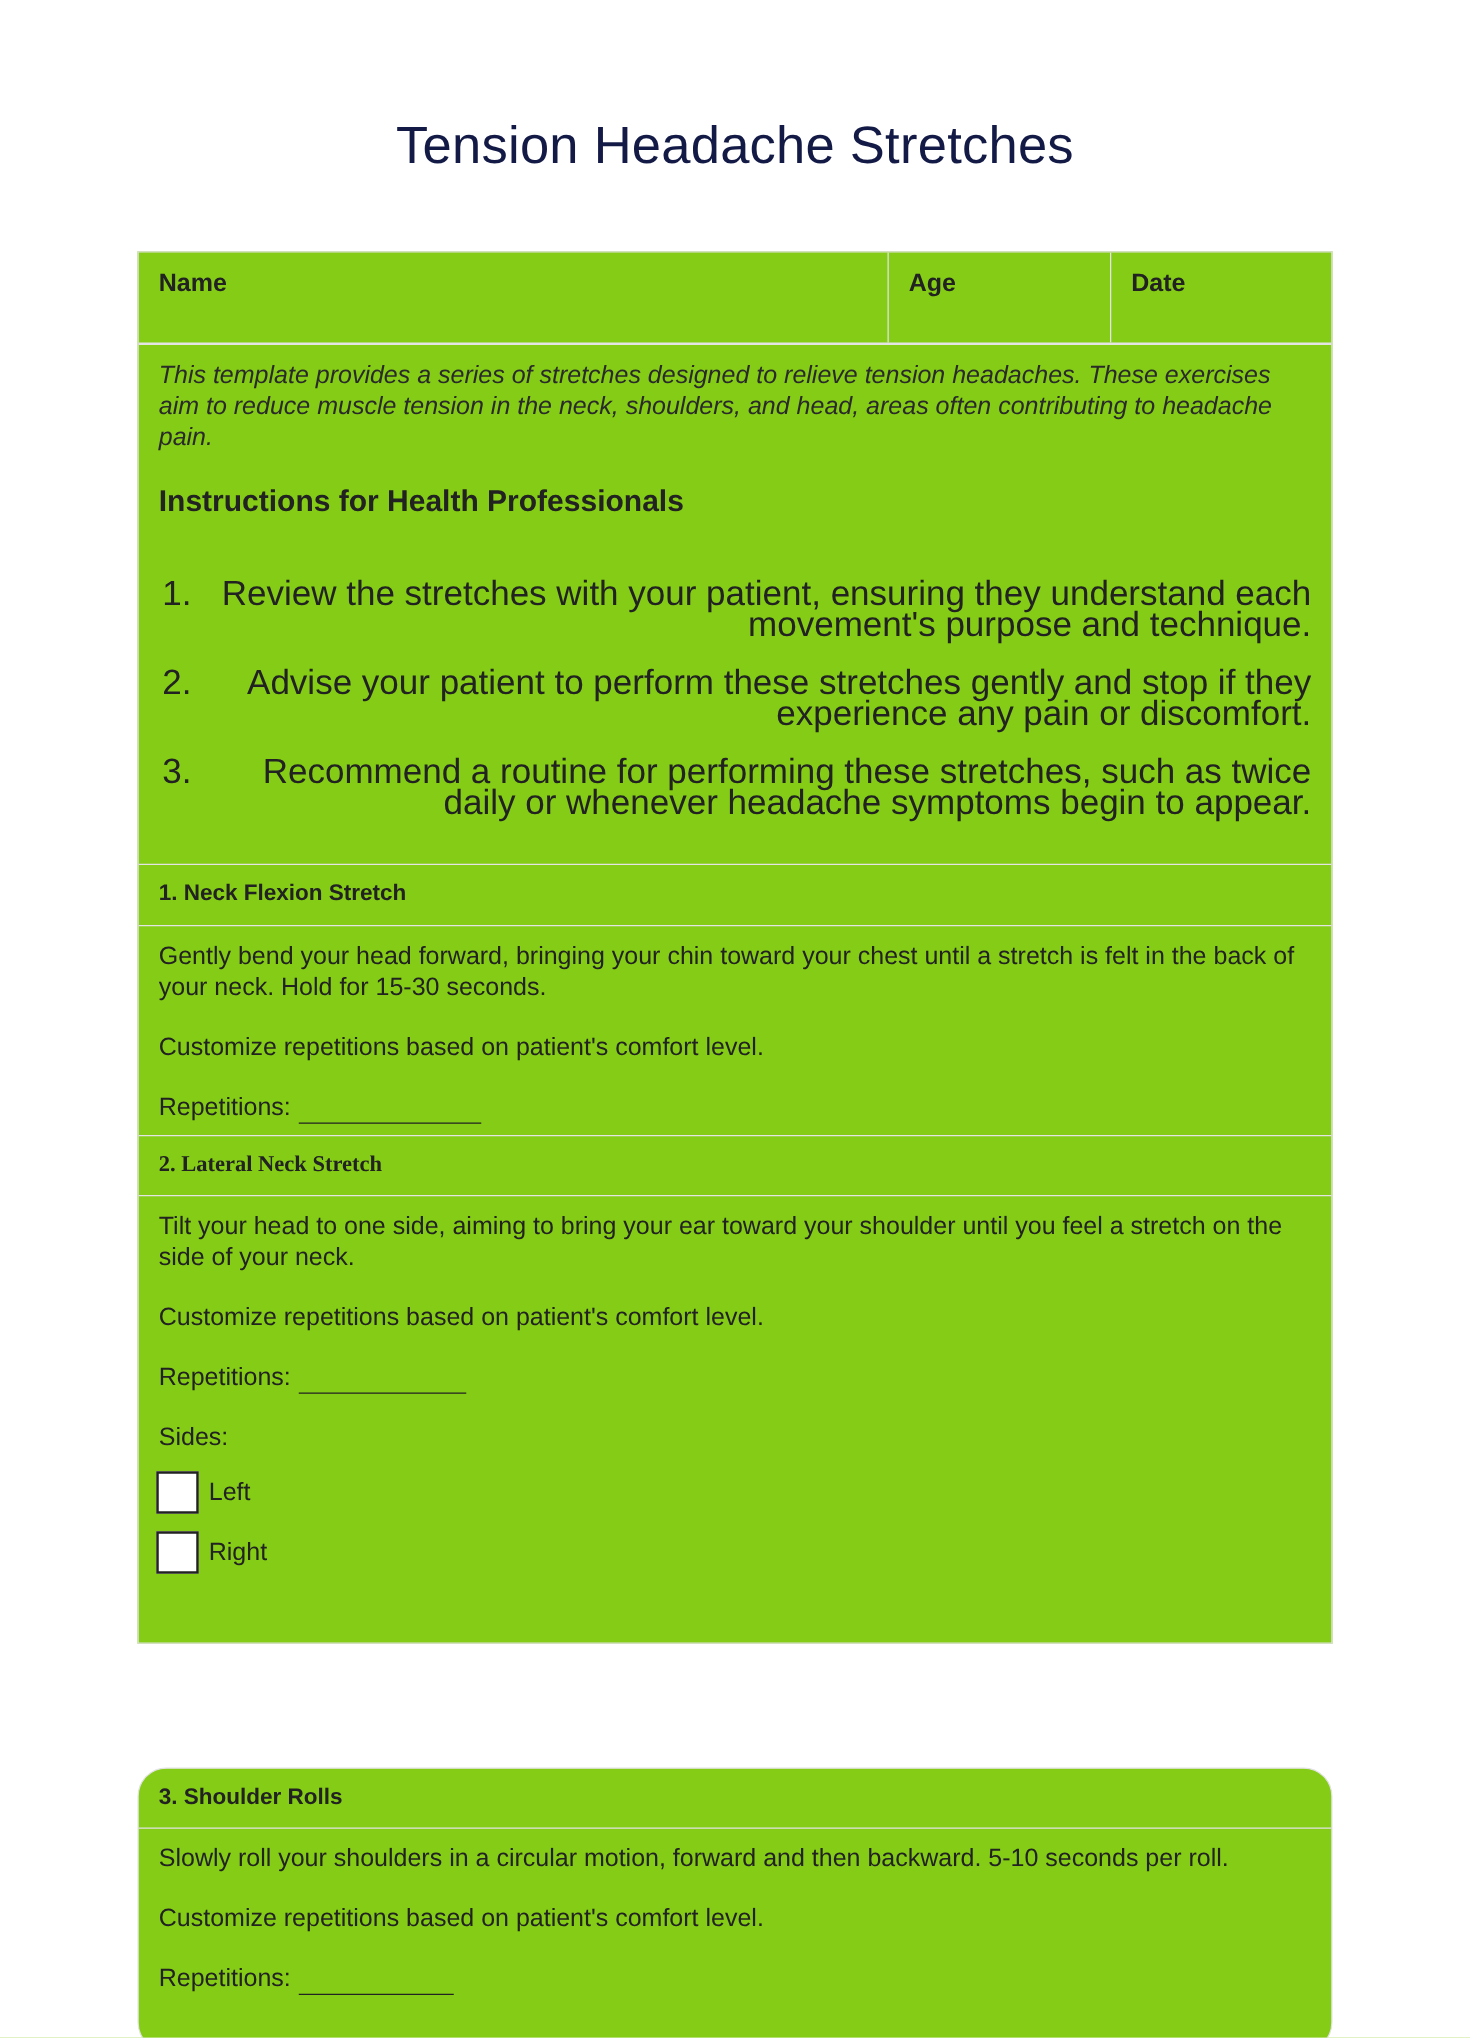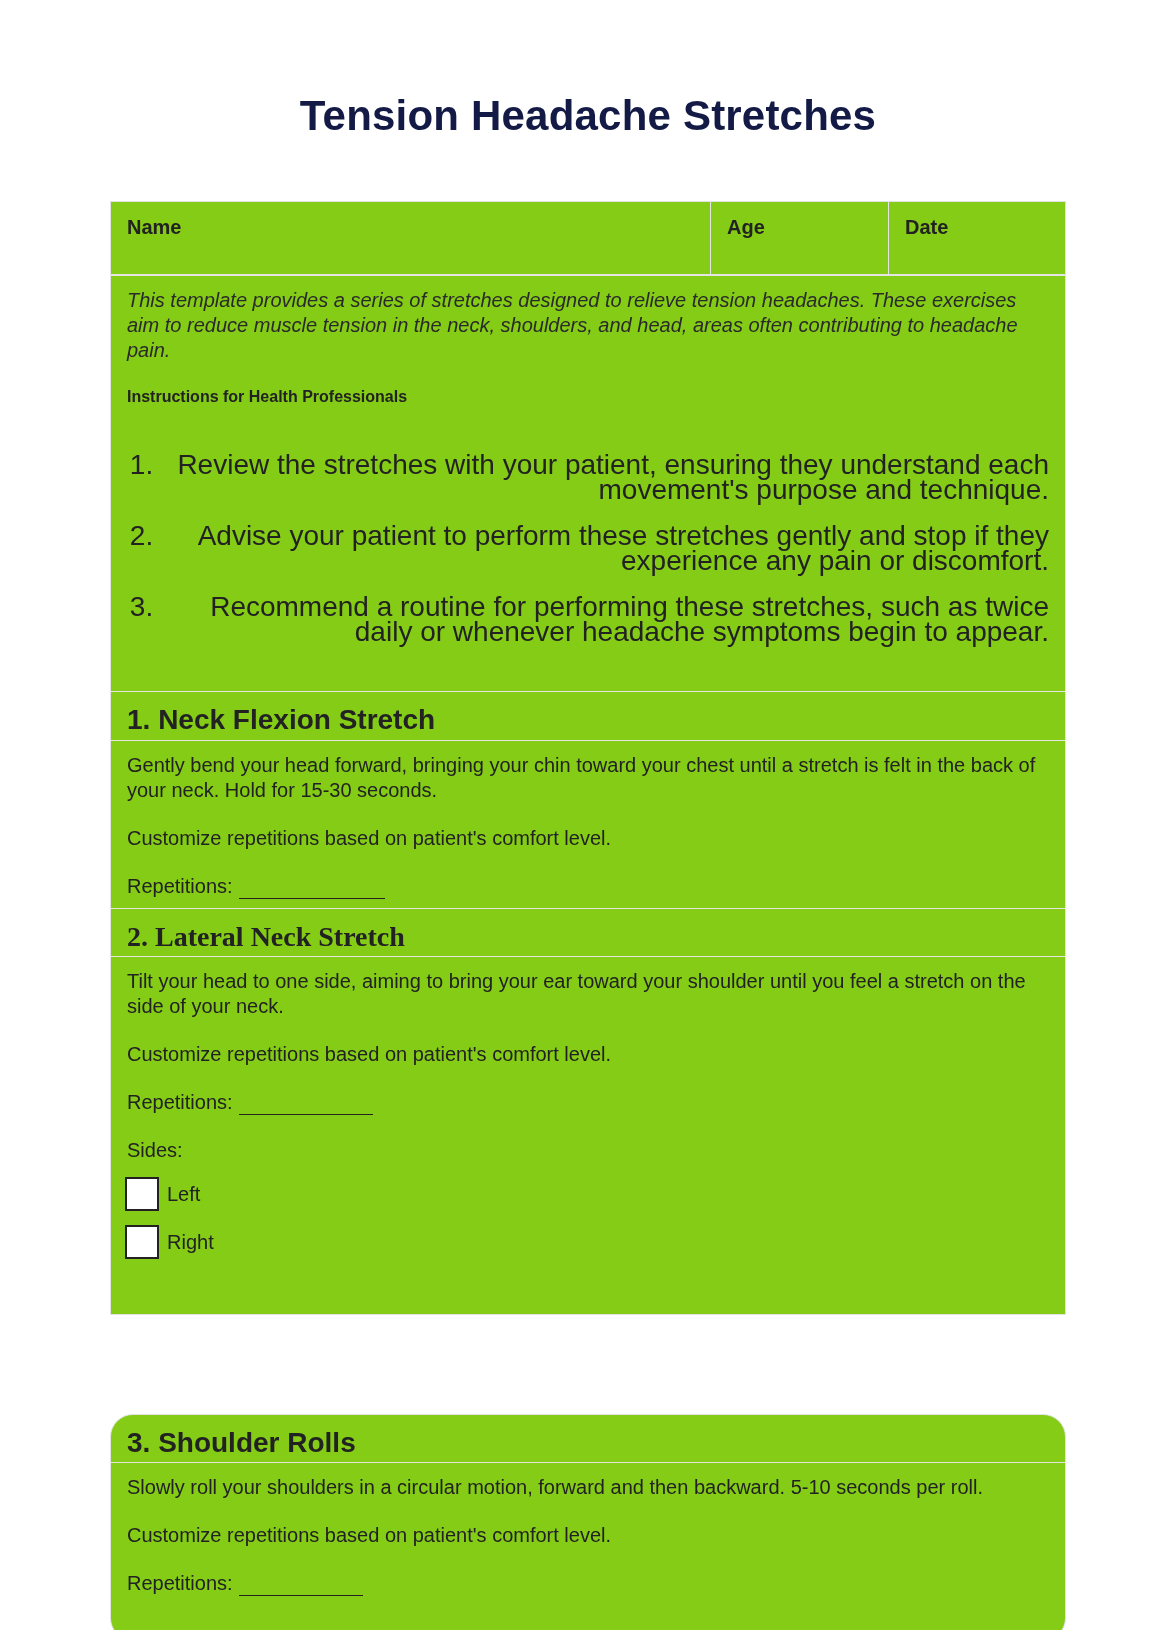--- a/index.html
+++ b/index.html
@@ -12,21 +12,21 @@
       color: #222222;
       overflow: hidden;
     }
     .title {
       position: absolute;
       top: 92px;
       left: 0;
       width: 1176px;
       text-align: center;
       font-size: 42px;
-      font-weight: bold;
+      font-weight: normal;
       color: #131a45;
       letter-spacing: 0.2px;
     }
     .card {
       position: absolute;
       left: 110px;
       width: 956px;
       border: 1.5px solid #e2e2e2;
       background: #84cc16;
     }
@@ -54,37 +54,37 @@
       border-bottom: 1.5px solid #e4e4e4;
     }
     .intro-text {
       font-style: italic;
       font-size: 20px;
       line-height: 25px;
       color: #2a2a2a;
     }
     .instr-heading {
       font-weight: bold;
-      font-size: 16px;
+      font-size: 24px;
       margin-top: 25px;
       color: #222;
     }
     ol.instr {
       margin-top: 46px;
       padding-left: 34px;
       font-size: 28px;
       line-height: 25px;
       color: #222;
       text-align: right;
     }
     ol.instr li { margin-bottom: 21px; padding-left: 2px; }
 
     .sec-head {
       font-weight: bold;
-      font-size: 28px;
+      font-size: 18px;
       padding: 12px 16px 0 16px;
       border-bottom: 1.5px solid #e4e4e4;
       color: #222;
     }
     .sec-body {
       padding: 12px 16px 0 16px;
       font-size: 20px;
       line-height: 25px;
       color: #222;
     }

